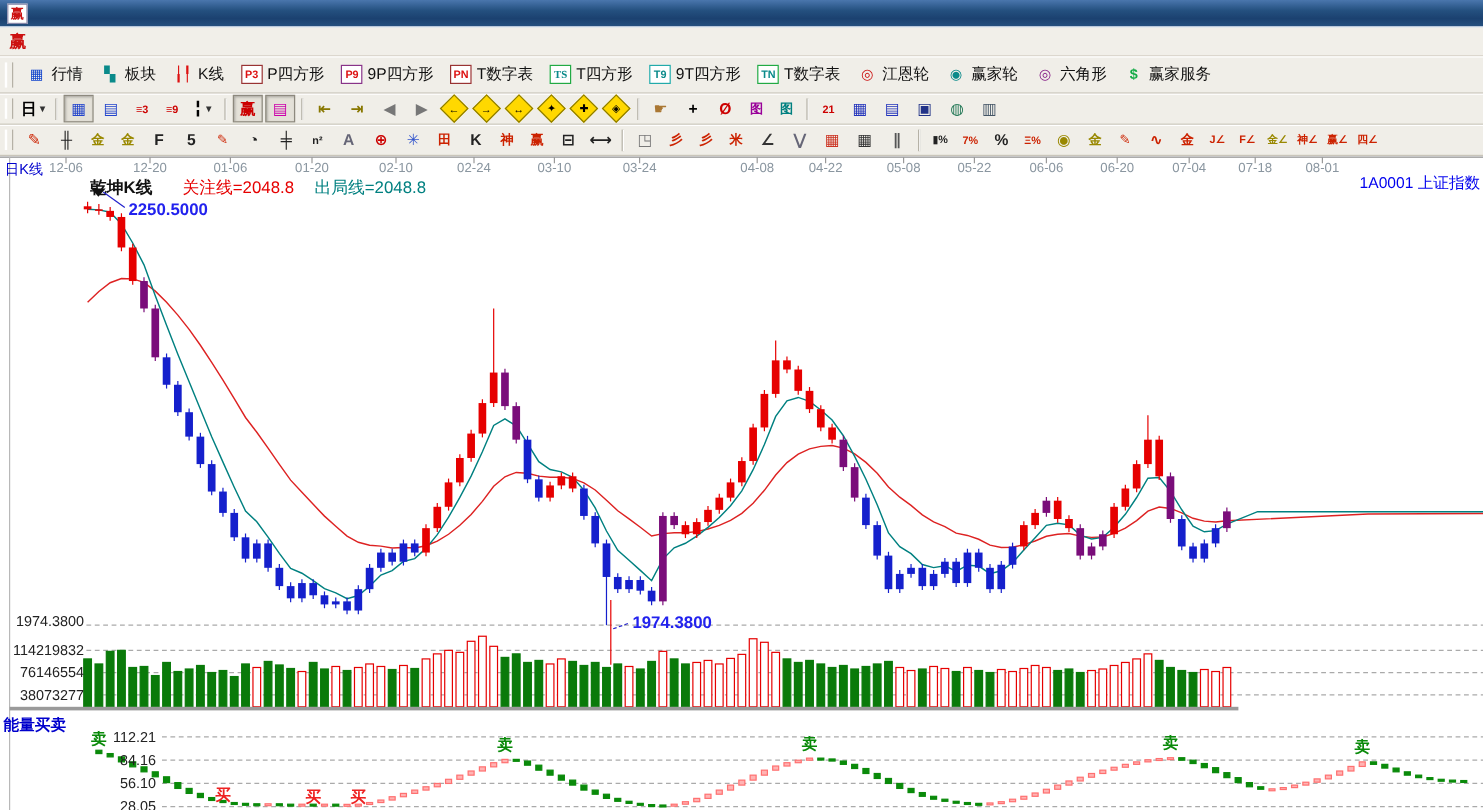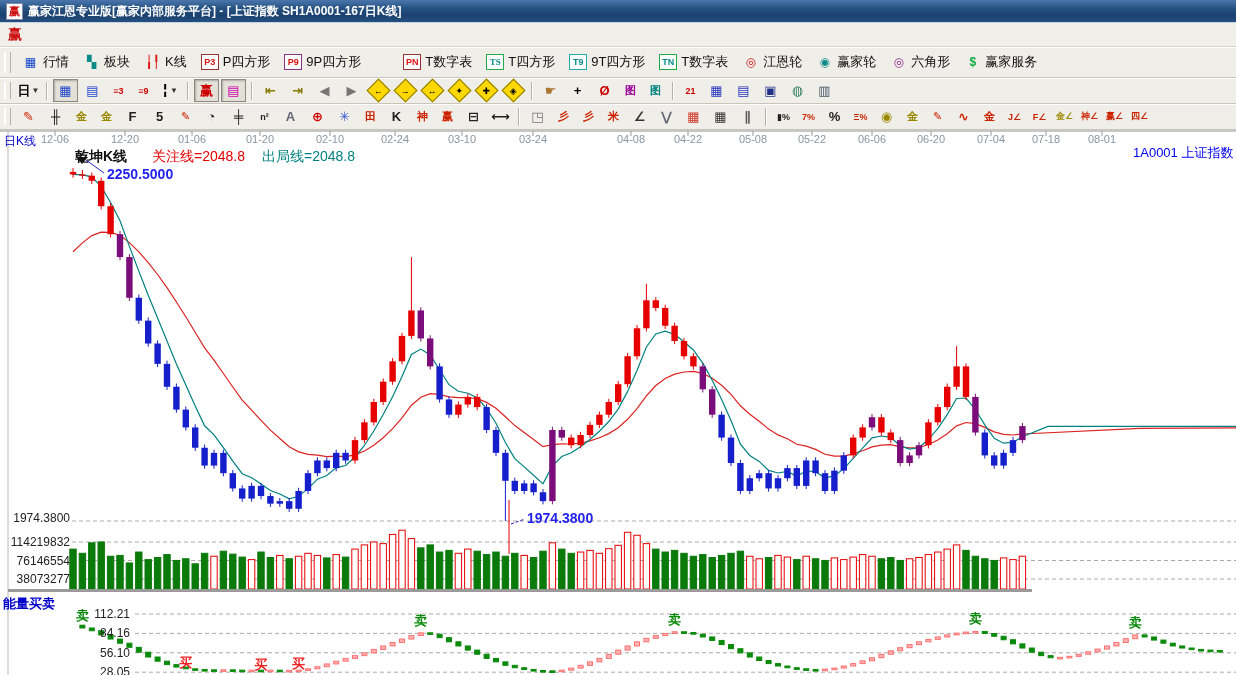--- a/index.html
+++ b/index.html
@@ -42,21 +42,20 @@
   .chartwrap{position:relative;width:1236px;height:547px;background:#fff;}
   svg text{font-family:"Liberation Sans","DejaVu Sans",sans-serif;}
 </style>
 </head>
 <body>
 
 <div class="window">
 
   <div class="titlebar">
     <span class="app-icon">赢</span>
-    <span>赢家江恩专业版[赢家内部服务平台] - [上证指数  SH1A0001-167日K线]</span>
   </div>
 
   <div class="menubar">
     <span class="menu-logo">赢</span>
   </div>
 
   <div class="toolbar tb1">
     <span class="grip"></span>
     <span id="tb1-items" style="display:flex;align-items:center;">
         <span class="tbtn">
@@ -73,21 +72,21 @@
         </span>
         <span class="tbtn">
           <span class="ti box" style="color: rgb(221, 17, 17); border-color: rgb(153, 51, 51); text-align: center;">P3</span>
           <span>P四方形</span>
         </span>
         <span class="tbtn">
           <span class="ti box" style="color: rgb(221, 17, 17); border-color: rgb(136, 51, 136);">P9</span>
           <span>9P四方形</span>
         </span>
         <span class="tbtn">
-          <span class="ti box" style="color: rgb(221, 17, 17); border-color: rgb(153, 51, 51); margin-left: 28px;">PN</span>
+          <span class="ti box" style="color: rgb(221, 17, 17); border-color: rgb(153, 51, 51);">PN</span>
           <span>T数字表</span>
         </span>
         <span class="tbtn">
           <span class="ti box" style="color: rgb(10, 138, 138); border-color: rgb(34, 170, 68); font-family: Liberation Serif, serif;">TS</span>
           <span>T四方形</span>
         </span>
         <span class="tbtn">
           <span class="ti box" style="color: rgb(10, 138, 138); border-color: rgb(34, 170, 170);">T9</span>
           <span>9T四方形</span>
         </span>

